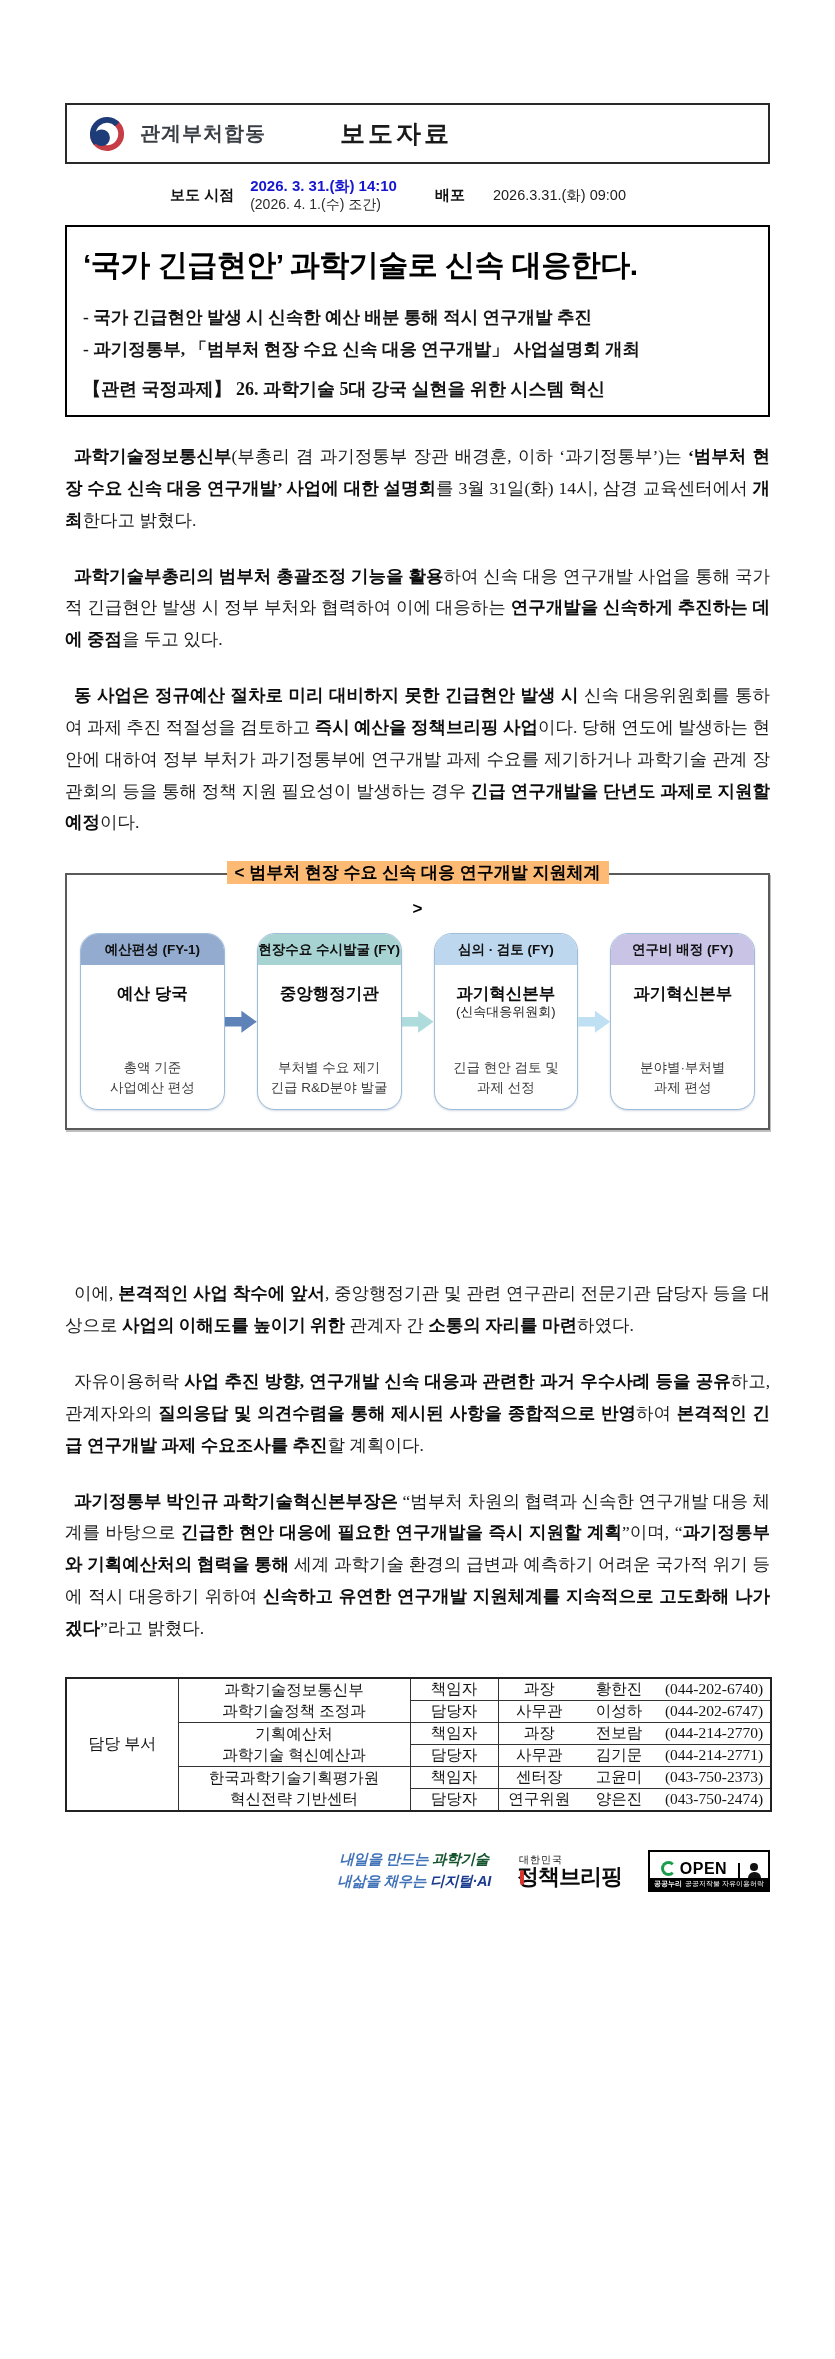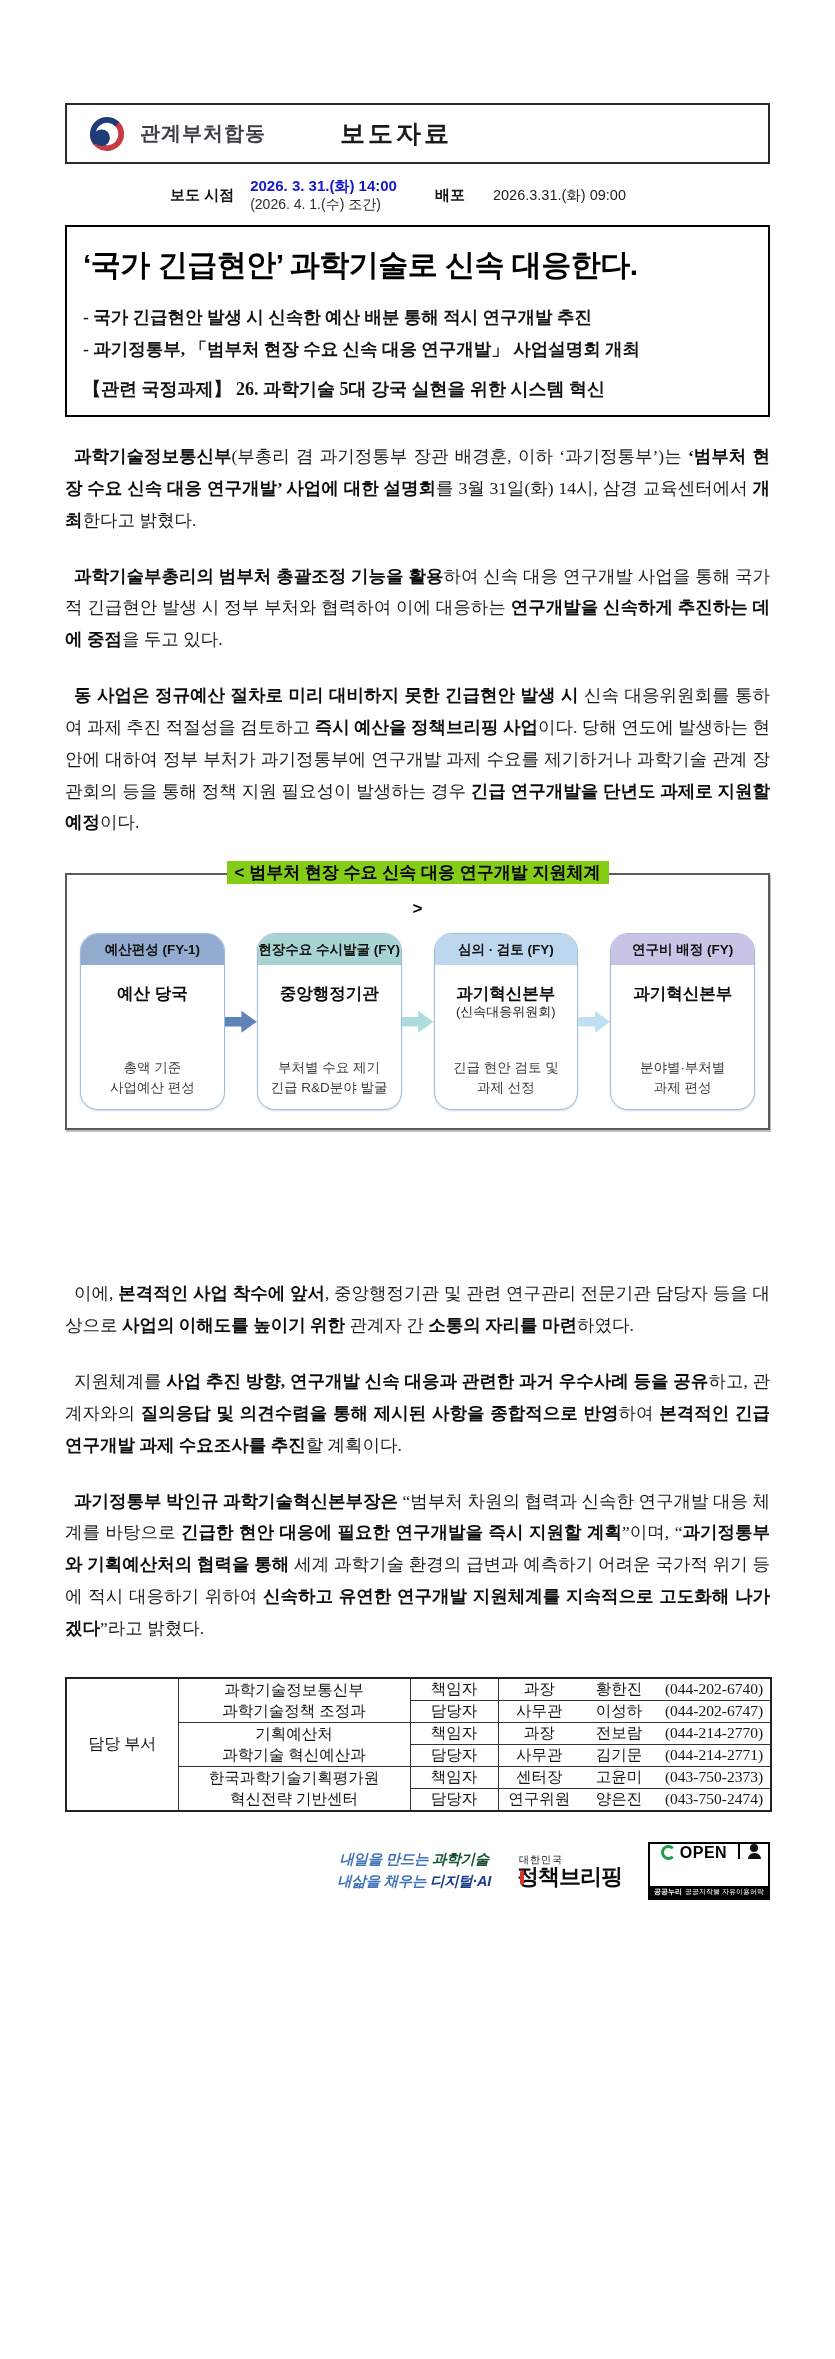--- a/index.html
+++ b/index.html
@@ -76,21 +76,21 @@
   
   .diagram-box{
     position:relative;
     margin-top:34px;
     border:2px solid #5a5a5a;
     box-shadow:1px 2px 0 rgba(0,0,0,.25);
     padding:24px 13px 18px;
   }
   .diagram-caption{
     position:absolute;top:-14px;left:50%;transform:translateX(-50%);
-    background:#84cc16;padding:0 8px;white-space:nowrap;
+    background:#fdba74;padding:0 8px;white-space:nowrap;
     font-family:"Liberation Sans","DejaVu Sans",sans-serif;
     font-size:17px;font-weight:bold;color:#000;
   }
   .diagram-caption2{
     text-align:center;font-family:"Liberation Sans","DejaVu Sans",sans-serif;
     font-size:17px;font-weight:bold;margin:0 0 14px;color:#000;
   }
   .steps{display:flex;align-items:center;justify-content:space-between;}
   .step-card{
     width:148px;border:1px solid #9fbcd8;border-radius:18px;
@@ -164,21 +164,21 @@
   .brief-accent{
     position:absolute;left:3px;top:17px;width:4px;height:15px;border-radius:3px;
     background:#d8352e;
   }
 
   
   .open-badge{
     width:118px;font-family:"Liberation Sans","DejaVu Sans",sans-serif;
     border:2px solid #000;background:#fff;
   }
-  .open-top{display:flex;align-items:flex-start;height:42px;}
+  .open-top{display:flex;align-items:flex-end;height:26px;}
   .open-main{flex:1;display:flex;align-items:center;justify-content:center;gap:4px;}
   .open-icon{
     width:15px;height:15px;border-radius:50%;
     border:3.5px solid #1a9e4b;border-right-color:transparent;
     box-sizing:border-box;
   }
   .open-text{font-size:16px;font-weight:800;color:#000;letter-spacing:0.5px;}
   .open-side{
     width:28px;border-left:2px solid #000;
     display:flex;flex-direction:column;align-items:center;justify-content:center;
@@ -204,21 +204,21 @@
         <circle cx="17.5" cy="28.5" r="10" fill="#1e3c78"></circle>
       </svg>
       <span class="agency">관계부처합동</span>
       <span class="doctype">보도자료</span>
     </div>
 
     <div class="date-row">
       <span class="sp"></span>
       <span class="lbl">보도 시점</span>
       <span class="release-block">
-        <span class="release-main" style="display:block">2026. 3. 31.(화) 14:00</span>
+        <span class="release-main" style="display:block">2026. 3. 31.(화) 14:10</span>
         <span class="release-note" style="display:block">(2026. 4. 1.(수) 조간)</span>
       </span>
       <span class="lbl dist-lbl">배포</span>
       <span class="dist-val">2026.3.31.(화) 09:00</span>
     </div>
 
     <div class="headline-box">
       <div class="headline-title">‘국가 긴급현안’ 과학기술로 신속 대응한다.</div>
       <div class="headline-sub">- 국가 긴급현안 발생 시 신속한 예산 배분 통해 적시 연구개발 추진</div>
       <div class="headline-sub">- 과기정통부, 「범부처 현장 수요 신속 대응 연구개발」 사업설명회 개최</div>
@@ -295,21 +295,21 @@
             </div>
           </div>
         </div>
 
       </div>
     </div>
 
     <div class="gap-after-diagram"></div>
 
     <p class="para"><span>이에, </span><span class="b">본격적인 사업 착수에 앞서</span><span>, 중앙행정기관 및 관련 연구관리 전문기관 담당자 등을 대상으로 </span><span class="b">사업의 이해도를 높이기 위한</span><span> 관계자 간 </span><span class="b">소통의 자리를 마련</span><span>하였다.</span></p>
-    <p class="para"><span>지원체계를 </span><span class="b">사업 추진 방향, 연구개발 신속 대응과 관련한 과거 우수사례 등을 공유</span><span>하고, 관계자와의 </span><span class="b">질의응답 및 의견수렴을 통해 제시된 사항을 종합적으로 반영</span><span>하여 </span><span class="b">본격적인 긴급 연구개발 과제 수요조사를 추진</span><span>할 계획이다.</span></p>
+    <p class="para"><span>자유이용허락 </span><span class="b">사업 추진 방향, 연구개발 신속 대응과 관련한 과거 우수사례 등을 공유</span><span>하고, 관계자와의 </span><span class="b">질의응답 및 의견수렴을 통해 제시된 사항을 종합적으로 반영</span><span>하여 </span><span class="b">본격적인 긴급 연구개발 과제 수요조사를 추진</span><span>할 계획이다.</span></p>
     <p class="para"><span class="b">과기정통부 박인규 과학기술혁신본부장은</span><span> “범부처 차원의 협력과 신속한 연구개발 대응 체계를 바탕으로 </span><span class="b">긴급한 현안 대응에 필요한 연구개발을 즉시 지원할 계획</span><span>”이며, “</span><span class="b">과기정통부와 기획예산처의 협력을 통해</span><span> 세계 과학기술 환경의 급변과 예측하기 어려운 국가적 위기 등에 적시 대응하기 위하여 </span><span class="b">신속하고 유연한 연구개발 지원체계를 지속적으로 고도화해 나가겠다</span><span>”라고 밝혔다.</span></p>
 
     <table class="contact-table">
       <colgroup>
         <col style="width:112px">
           <col style="width:232px">
           <col style="width:88px">
         <col style="width:82px">
           <col style="width:78px">
           <col style="width:113px">

